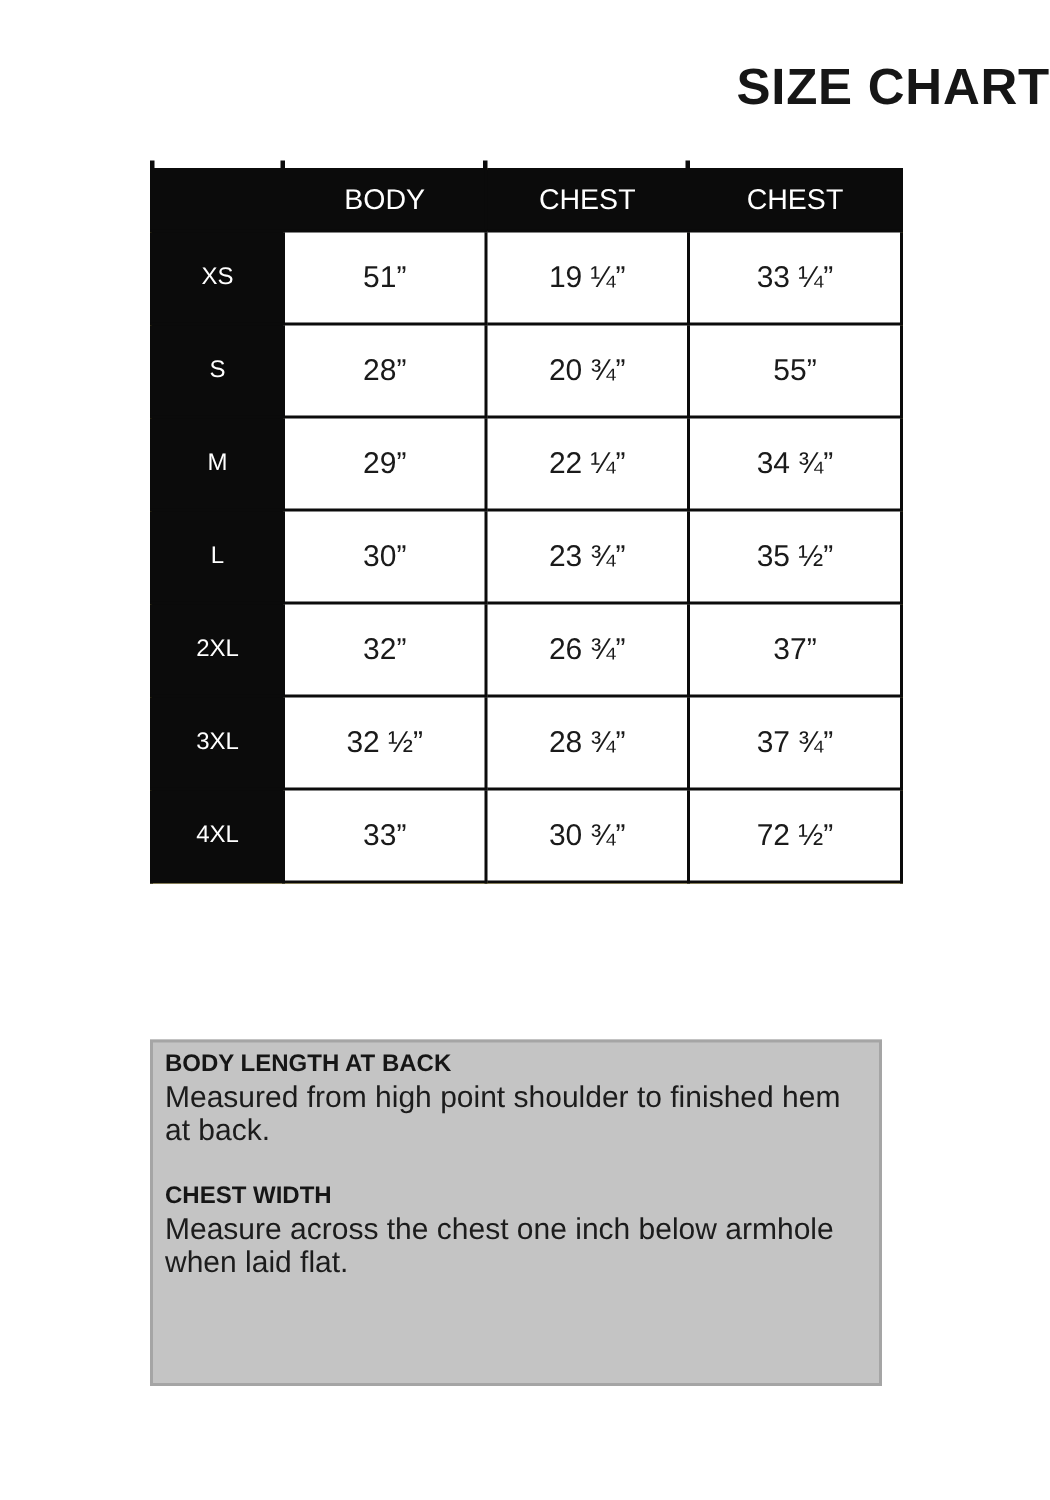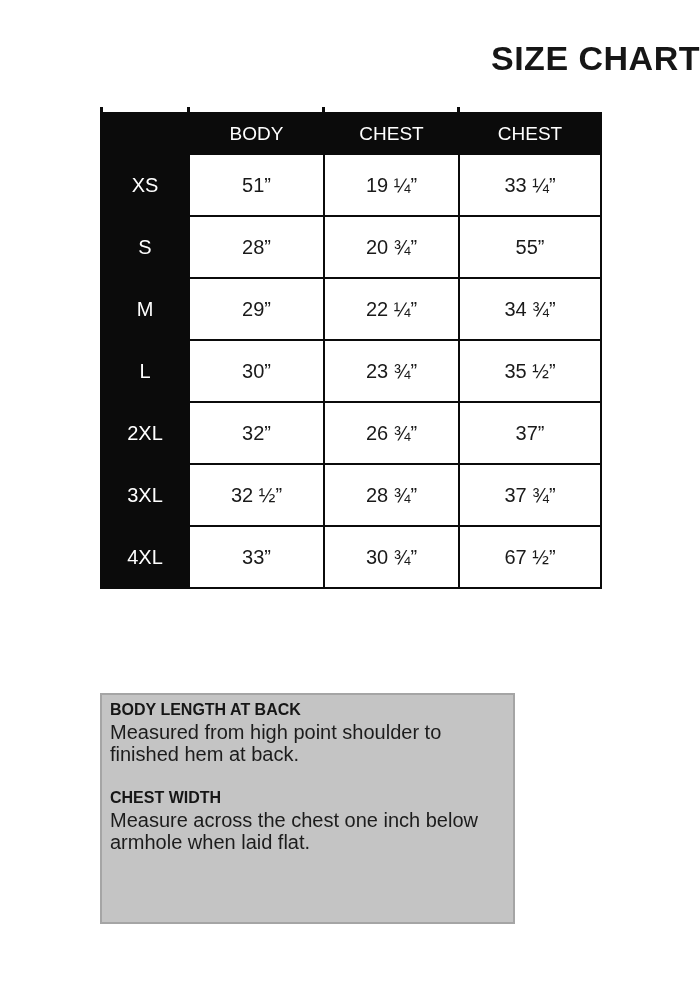--- a/index.html
+++ b/index.html
@@ -64,33 +64,33 @@
     color: #ffffff;
     font-weight: 400;
     font-size: 19px;
     height: 39px;
   }
   .size-table tbody tr { height: 62px; }
   .size-table .size-cell {
     background: #0b0b0b;
     color: #ffffff;
     font-weight: 400;
-    font-size: 20px;
+    font-size: 16px;
   }
   .size-table tbody td {
     background: #ffffff;
     color: #1a1a1a;
     font-size: 20px;
   }
 
   .notes {
     position: absolute;
     left: 100px;
     top: 693px;
-    width: 415px;
+    width: 488px;
     height: 231px;
     box-sizing: border-box;
     background: #c4c4c4;
     border: 2px solid #a5a5a5;
     padding: 4px 10px 0 8px;
     overflow: hidden;
   }
   .note { margin-bottom: 22px; }
   .note-heading {
     font-size: 16px;
@@ -175,21 +175,21 @@
     <th class="size-cell">3XL</th>
     <td>32 ½”</td>
     <td>28 ¾”</td>
     <td>37 ¾”</td>
   </tr>
 
   <tr>
     <th class="size-cell">4XL</th>
     <td>33”</td>
     <td>30 ¾”</td>
-    <td>67 ½”</td>
+    <td>72 ½”</td>
   </tr>
 </tbody>
   </table>
 
   <div class="notes">
   <div class="note">
     <div class="note-heading">BODY LENGTH AT BACK</div>
     <div class="note-text">Measured from high point shoulder to finished hem at back.</div>
   </div>
 

